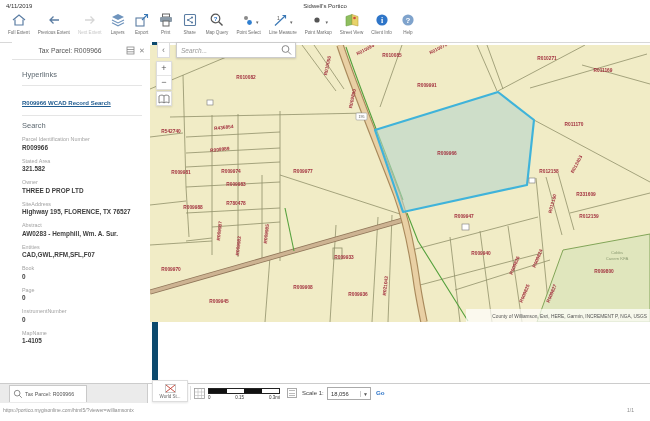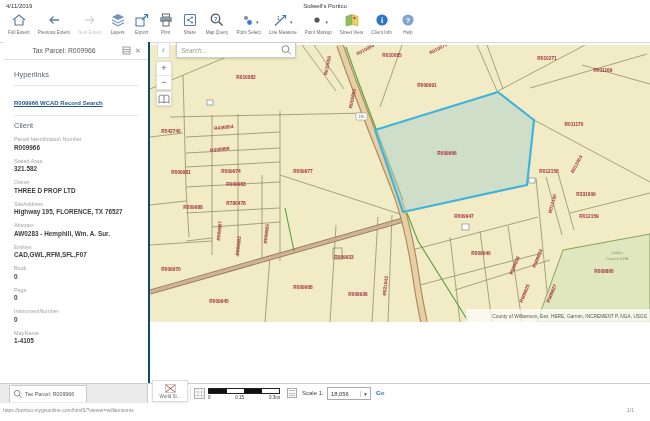--- a/index.html
+++ b/index.html
@@ -12,21 +12,21 @@
   .print-page{position:absolute;right:16px;top:407px;font-size:5px;color:#8a8a8a;}
   
   .toolbar-wrap{position:absolute;left:0;top:12px;width:650px;height:30px;border-bottom:1px solid #d8d8d8;background:#fff;}
   .toolbar{position:absolute;left:4px;top:1px;height:28px;display:flex;align-items:flex-start;}
   .tbtn{display:flex;flex-direction:column;align-items:center;padding:1px 4px;cursor:pointer;}
   .tbtn .ticon-row{display:flex;align-items:center;height:15px;}
   .tbtn .tlabel{font-size:4.6px;color:#6e6e6e;margin-top:1px;white-space:nowrap;}
   .tbtn .tcaret{font-size:5px;color:#666;margin-left:1px;}
   .tbtn.disabled{opacity:.4;}
   
-  .sidebar{position:absolute;left:4px;top:42px;width:146px;height:341px;border-right:2px solid #0c4a6e;background:#fff;box-sizing:border-box;}
+  .sidebar{position:absolute;left:12px;top:42px;width:146px;height:341px;border-right:6px solid #0c4a6e;background:#fff;box-sizing:border-box;}
   .sb-header{height:17px;display:flex;align-items:center;border-bottom:1px solid #e3e3e3;padding:0 4px;}
   .sb-title{flex:1;text-align:center;font-size:6.8px;color:#555;}
   .sb-hicon{width:12px;text-align:center;color:#888;font-size:7px;cursor:pointer;}
   .sb-body{padding:6px 10px 0 10px;}
   .sb-section{font-size:7.5px;color:#5f6a72;margin:4px 0 6px 0;}
   .sb-link{font-size:6px;font-weight:bold;color:#1d5a8f;text-decoration:underline;cursor:pointer;display:inline-block;margin-bottom:5px;}
   .sb-hr{border:none;border-top:1px solid #e5e5e5;margin:4px 0 5px 0;}
   .field{margin-bottom:7px;}
   .flabel{font-size:5.4px;color:#a3a3a3;margin-bottom:1.5px;}
   .fvalue{font-size:6.4px;color:#3d3d3d;font-weight:bold;}
@@ -234,21 +234,21 @@
             <line x1="1" y1="5.8" x2="8" y2="5.8" stroke="#888" stroke-width="0.8"></line>
           </svg>
       </span>
       <span class="sb-hicon">✕</span>
     </div>
     <div class="sb-body">
       <div class="sb-section">Hyperlinks</div>
       <hr class="sb-hr">
       <a class="sb-link">R009966 WCAD Record Search</a>
       <hr class="sb-hr">
-      <div class="sb-section">Client</div>
+      <div class="sb-section">Search</div>
       <div id="fields">
           <div class="field">
             <div class="flabel">Parcel Identification Number</div>
             <div class="fvalue">R009966</div>
           </div>
           <div class="field">
             <div class="flabel">Stated Area</div>
             <div class="fvalue">321.582</div>
           </div>
           <div class="field">

